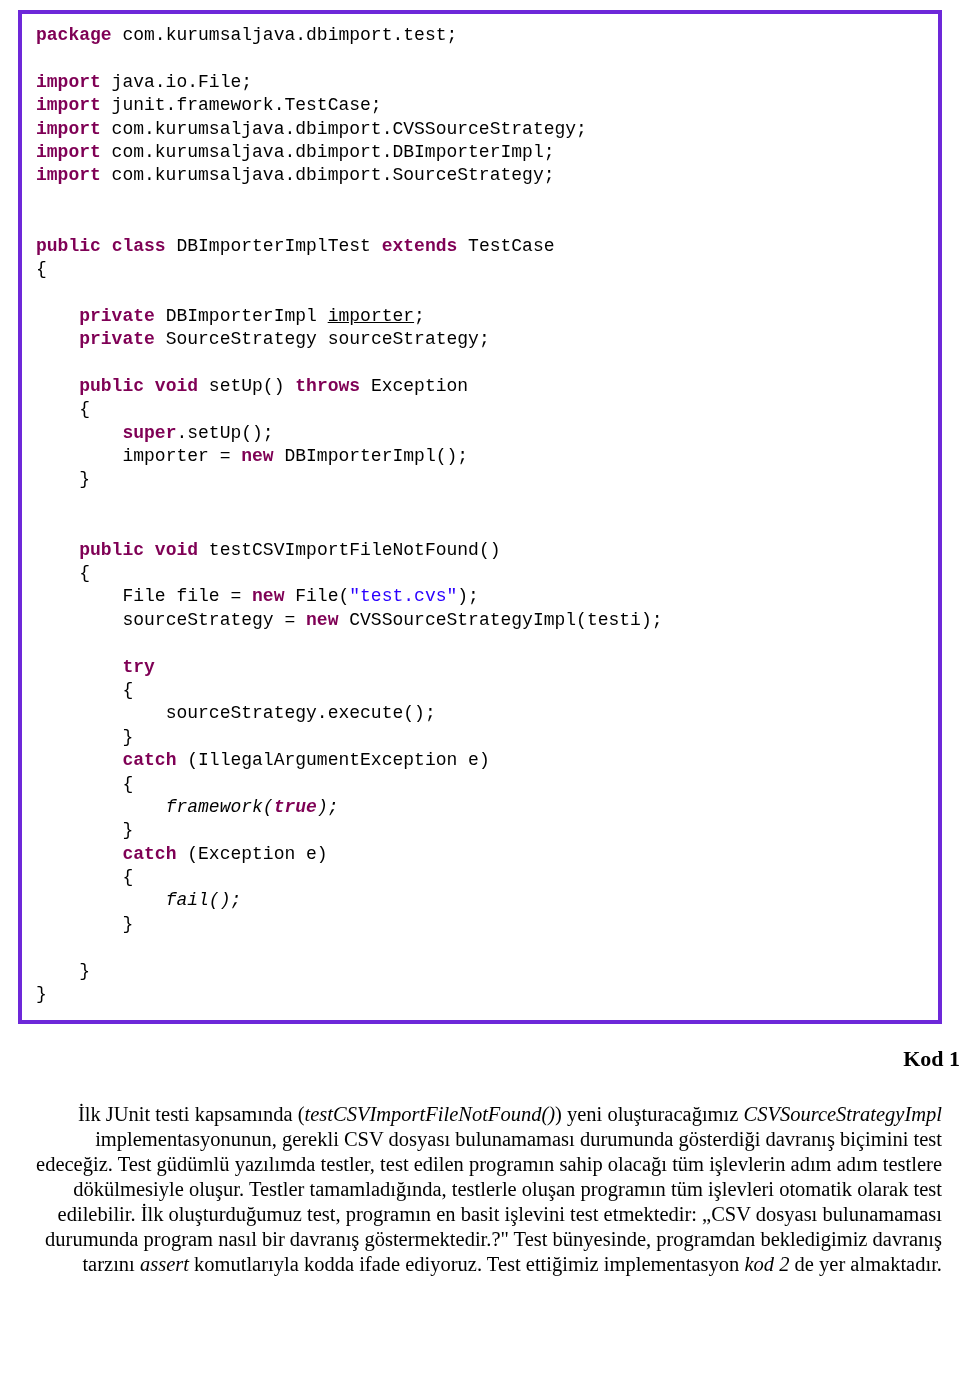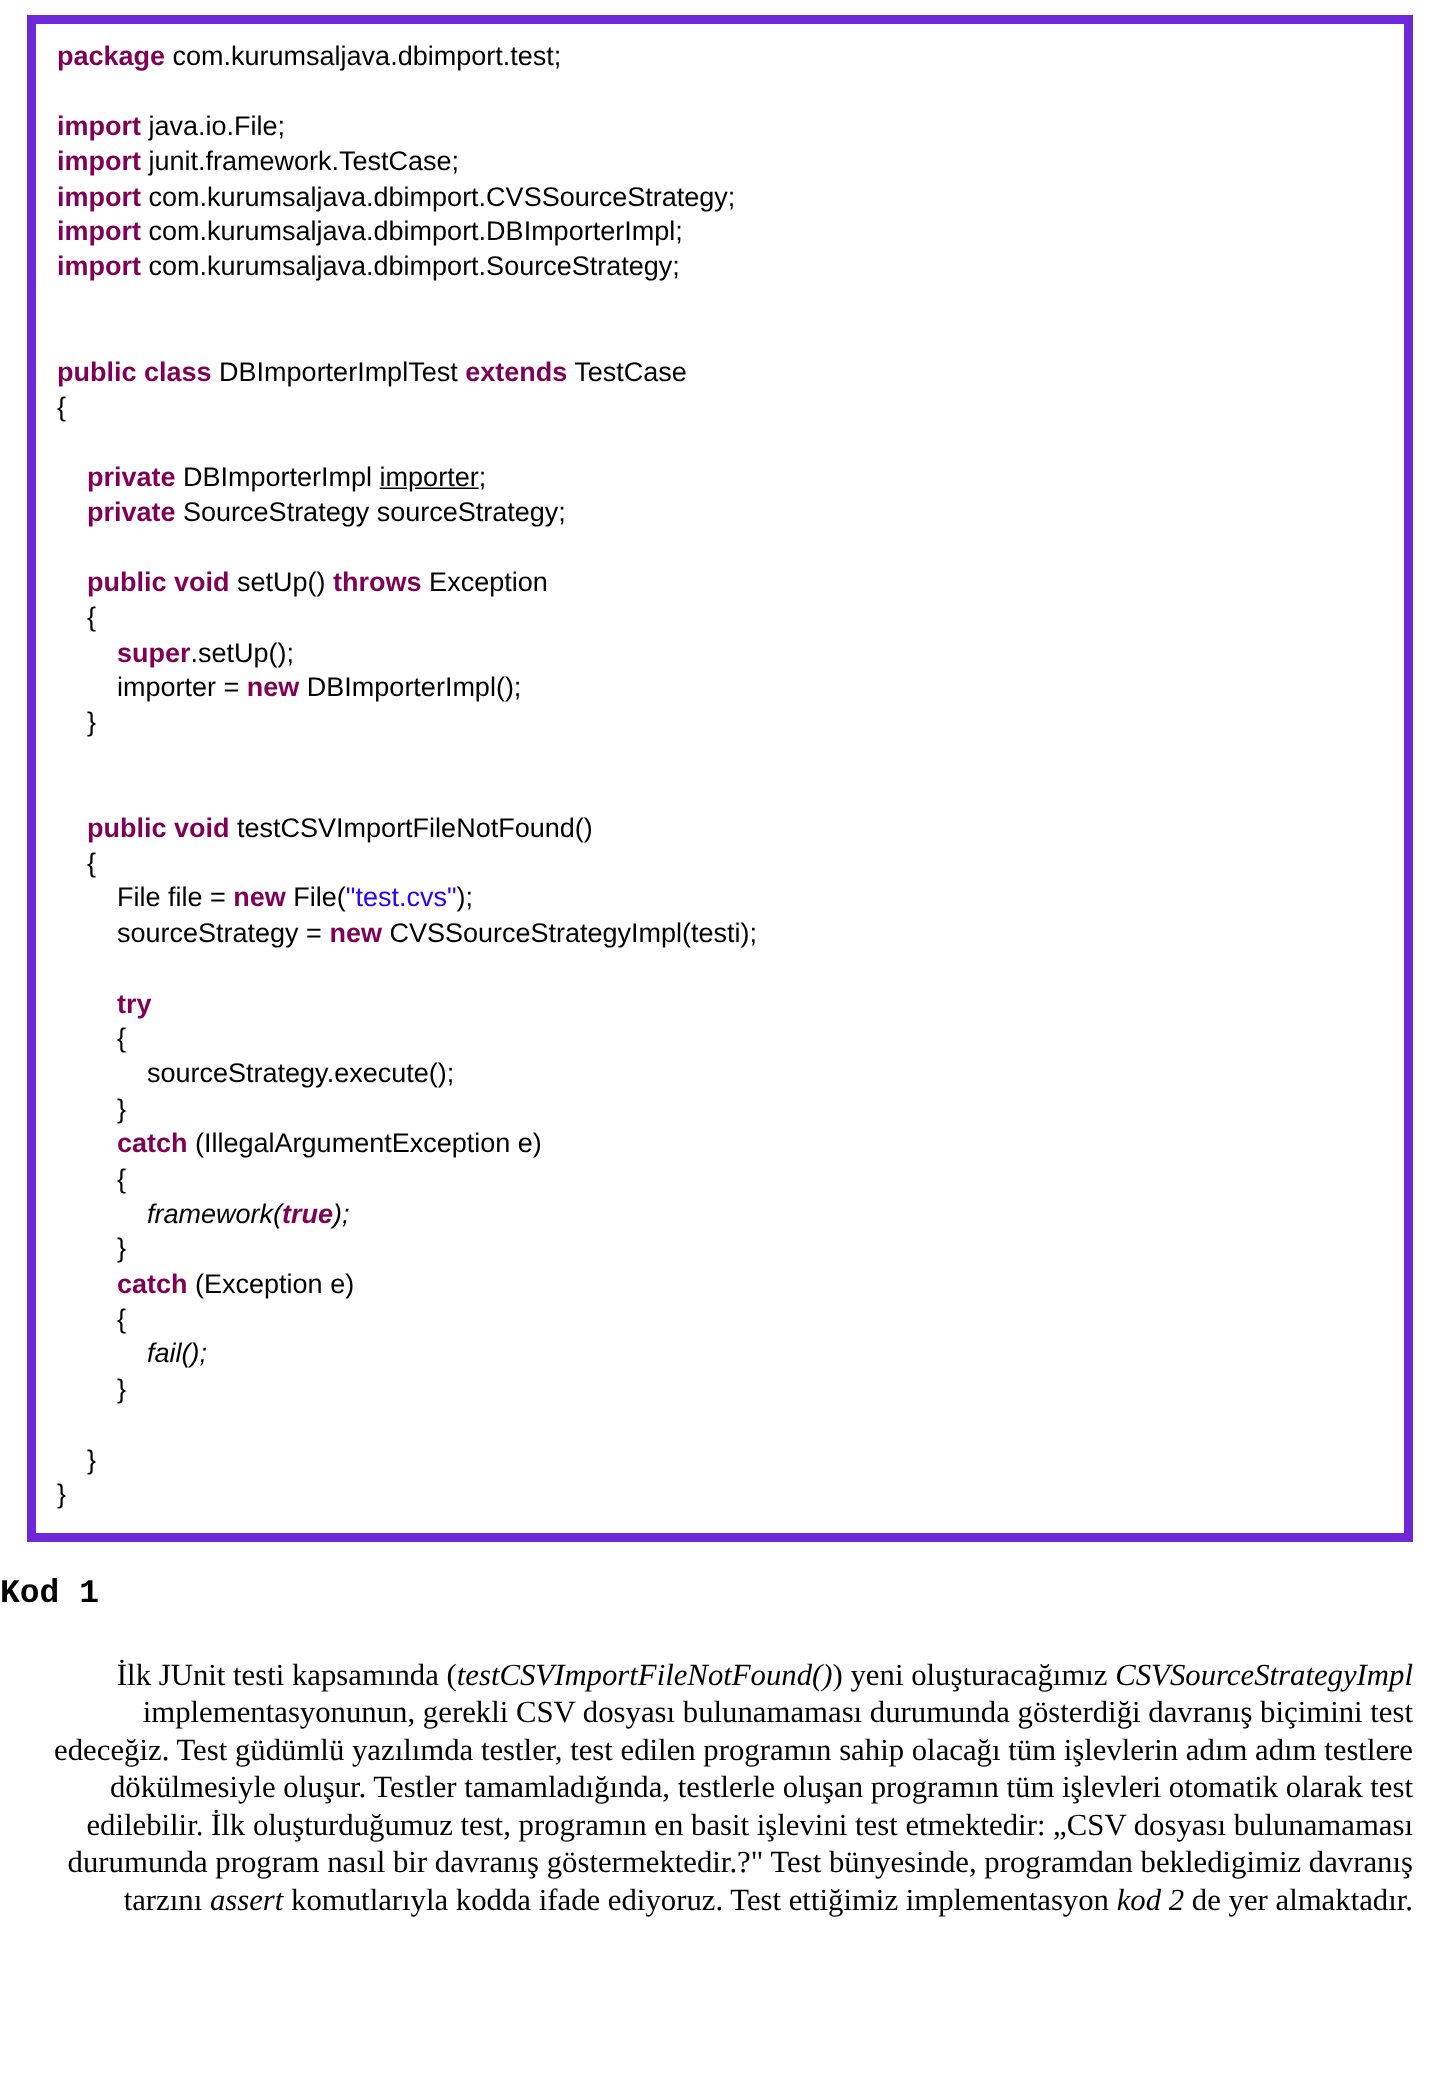--- a/index.html
+++ b/index.html
@@ -6,39 +6,39 @@
     margin: 0;
     padding: 0;
     background: #ffffff;
     font-family: "Times New Roman", Times, serif;
     width: 960px;
   }
   .page {
     padding: 0;
   }
   .code-box {
-    border: 6px solid #6d28d9;
+    border: 4px solid #6d28d9;
     margin: 10px 18px 12px 18px;
     padding: 10px 14px 14px 14px;
-    font-family: Liberation Sans, sans-serif;
+    font-family: Liberation Mono, monospace;
     font-size: 18px;
     line-height: 1.3;
     white-space: pre;
     overflow: hidden;
   }
   .kw { font-weight: bold; color: #7f0055; }
   .str { color: #2a00ff; }
   .field-ref { color: #000000; }
   .underline { text-decoration: underline; }
   .italic { font-style: italic; }
   .black { color: #000; }
 
   .caption {
-    text-align: left;
-    font-family: Liberation Mono, monospace;
+    text-align: right;
+    font-family: Liberation Serif, serif;
     font-size: 22px;
     font-weight: bold;
     margin: 22px 0 30px 0;
   }
 
   .body-text {
     font-family: "Times New Roman", Times, serif;
     font-size: 20.5px;
     line-height: 1.22;
     margin: 0 18px 0 18px;

